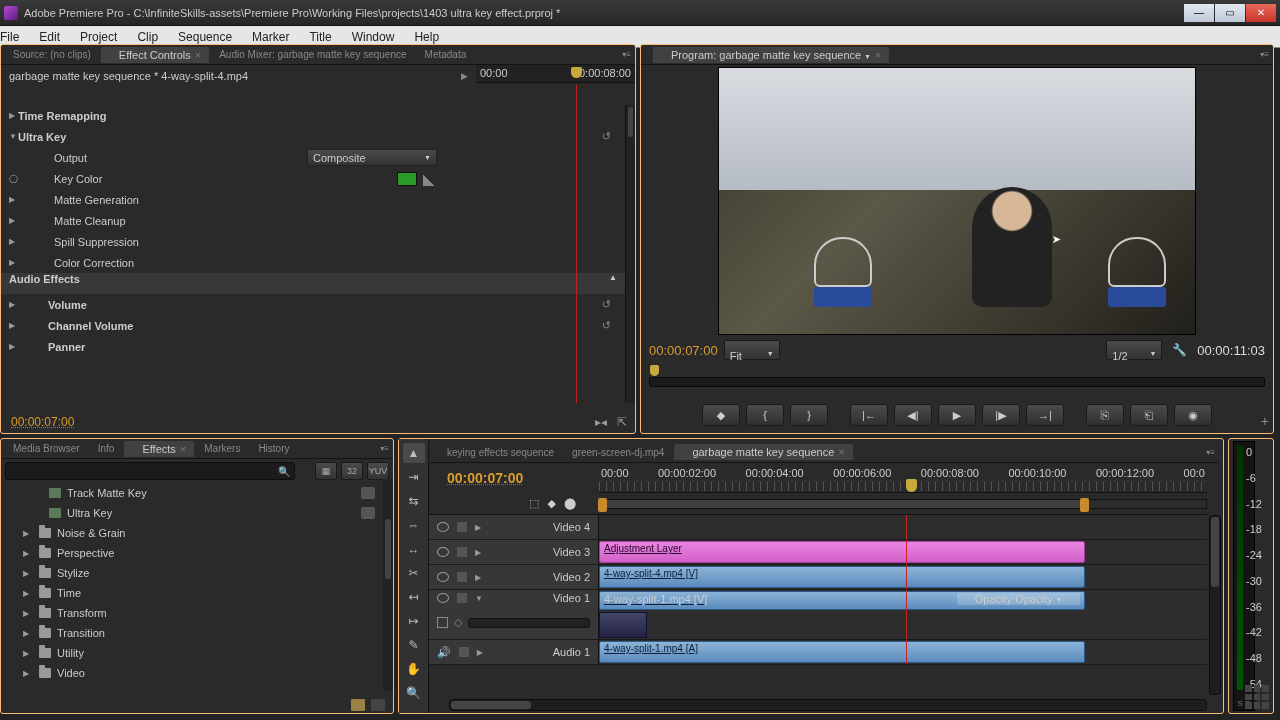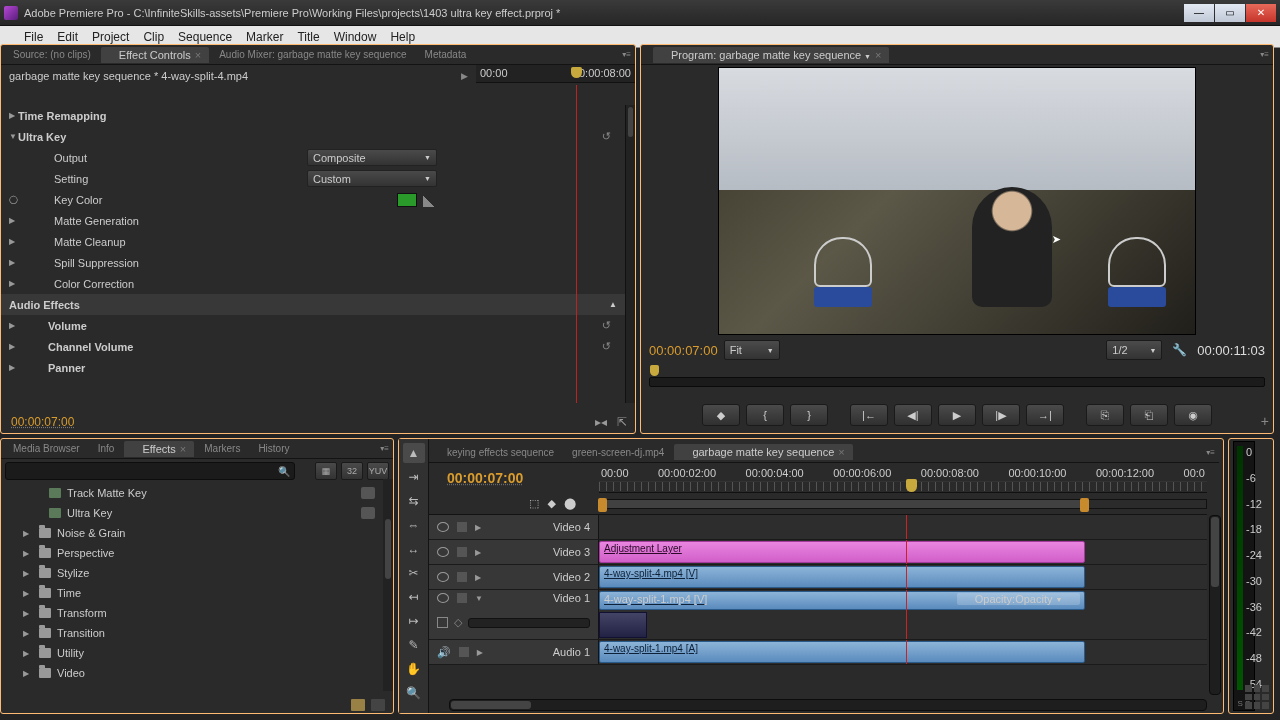--- a/index.html
+++ b/index.html
@@ -3,21 +3,21 @@
 <meta charset="utf-8">
 <style>
 * { margin:0; padding:0; box-sizing:border-box; font-family:"Segoe UI",Tahoma,sans-serif; font-size:11px; color:#ccc; }
 body { background:#232323; width:1280px; height:720px; overflow:hidden; position:relative; }
 .titlebar { height:26px; background:linear-gradient(#3a3a3a,#262626); display:flex; align-items:center; padding:7px 4px; border-bottom:1px solid #111; }
 .titlebar .icon { width:14px; height:14px; background:linear-gradient(135deg,#b648d6,#5a1e7c); border-radius:2px; margin-right:6px; }
 .titlebar .winbtns { margin-left:auto; display:flex; }
 .titlebar .winbtn { width:30px; height:18px; margin-left:1px; display:flex; align-items:center; justify-content:center; color:#000; font-size:10px; }
 .winbtn.min,.winbtn.max{ background:linear-gradient(#e3e9f3,#c0c8d6); }
 .winbtn.close{ background:linear-gradient(#e96a5a,#c5342a); color:#fff; }
-.menubar { height:22px; background:#e6e6e6; display:flex; align-items:center; padding:0 24px; gap:14px; border-bottom:1px solid #888; }
+.menubar { height:22px; background:#e6e6e6; display:flex; align-items:center; padding:0 0; gap:20px; border-bottom:1px solid #888; }
 .menubar span { color:#222; font-size:12px; cursor:default; }
 .workspace { position:absolute; top:44px; left:0; right:0; bottom:0; }
 .panel { position:absolute; background:#2a2a2a; border:1px solid #fdba74; border-radius:3px; }
 .tabrow { height:20px; display:flex; align-items:center; border-bottom:1px solid #131313; padding:0 4px; gap:2px;}
 .tab { padding:2px 8px; color:#888; font-size:10px; border-radius:2px 2px 0 0; white-space:nowrap;}
 .tab.active { background:#414141; color:#ddd;padding-left:18px; }
 .tab .x{ margin-left:4px; color:#777;}
 .tabmenu{ margin-left:auto; color:#888; font-size:8px;}
 
 .ec-header { height:22px; display:flex; align-items:center; padding:4px 8px; font-size:11px; color:#bbb; }
@@ -30,40 +30,40 @@
 .ec-row.bold>span.lab{font-weight:bold;}
 .ec-row span.lab{ flex:0 0 auto; white-space:nowrap;}
 .ec-row .indent2{margin-left:36px;}
 .ec-row .ctrl{ margin-left:auto; margin-right:180px;}
 .ec-row .reset{margin-left:auto; margin-right:6px; font-size:11px;color:#888;}
 .combo{ display:inline-flex; align-items:center; width:130px; height:17px; background:linear-gradient(#4a4a4a,#333); border:1px solid #222; border-radius:2px; padding:0 5px; font-size:10px;}
 .combo .cv{flex:1;}
 .combo .ar{font-size:7px;}
 .swatch{ width:20px; height:14px; background:#2a9b2a; border:1px solid #111;}
 .eyedrop{ width:14px; height:14px; margin-left:6px; display:inline-block; background:linear-gradient(45deg,#888 40%,transparent 40%);}
-.ec-sectionbar{ background:#383838; height:21px; display:flex; align-items:center; padding:0 8px; font-weight:bold; font-size:11px;}
+.ec-sectionbar{ background:#383838; height:21px; display:flex; align-items:flex-start; padding:0 8px; font-weight:bold; font-size:11px;}
 .ec-sectionbar .col{margin-left:auto;font-size:8px;}
 .ec-timecode-foot{ position:absolute; bottom:4px; left:10px; color:#d99c2d; font-size:12px; text-decoration:underline dotted #777;}
 .ec-footicons{position:absolute; bottom:4px; right:8px; color:#999; font-size:12px;}
 .ec-scroll{position:absolute; bottom:30px; right:0; top:60px; width:10px; background:#222; border-left:1px solid #111;}
 .ec-scroll .thumb{ background:#444; height:30px; border-radius:4px; margin:2px;}
 .ec-timelineV{ position:absolute; top:0; bottom:30px; left:475px; width:1px; background:#b22;}
 
 .prog-vid{ position:absolute; top:22px; left:50%; transform:translateX(-50%); width:478px; height:268px; background:linear-gradient(135deg,#3a3628,#5b5848 40%,#211f1a); border:1px solid #000; overflow:hidden;}
 .prog-vid::before{content:""; position:absolute; top:0;left:0;right:0;height:46%;background:linear-gradient(#d8dbe0,#b6bcc4);}
 .pv-man{position:absolute; right:30%; bottom:10%; width:80px; height:120px; background:radial-gradient(circle at 50% 20%,#d6b898 0 18%,#222 20% 100%); border-radius:40px 40px 10px 10px;}
 .pv-chair{position:absolute; bottom:10%; width:58px; height:80px;}
 .pv-chair.l{left:20%;} .pv-chair.r{right:6%;}
 .pv-chair .seat{position:absolute; bottom:0; width:100%; height:20px; background:#2a4b9c; border-radius:3px;}
 .pv-chair .back{position:absolute; bottom:20px; width:100%; height:50px; border:2px solid #ccc; border-radius:28px 28px 6px 6px;}
 .pv-cursor{position:absolute; top:62%; right:28%; width:10px; height:14px; color:#fff;}
 .prog-ctrlrow{ position:absolute; top:294px; left:8px; right:8px; height:22px; display:flex; align-items:center; gap:6px;}
 .tc-yellow{ color:#d99c2d; font-size:13px; font-weight:500;}
 .tc-white{ color:#ddd; font-size:13px; margin-left:auto;}
-.small-combo{ width:56px; height:18px; display:flex; align-items:center; background:linear-gradient(#4b4b4b,#333); border:1px solid #1a1a1a; border-radius:2px; padding:9px 5px; font-size:10px;}
+.small-combo{ width:56px; height:18px; display:flex; background:linear-gradient(#4b4b4b,#333); border:1px solid #1a1a1a; border-radius:2px; padding:9px 5px; font-size:10px;}
 .small-combo .ar{margin-left:auto;font-size:7px;}
 .wrench{color:#aaa;font-size:12px;margin:0 4px;}
 .prog-scrub{ position:absolute; top:320px; left:8px; right:8px; height:28px;}
 .prog-scrub .marker{position:absolute;top:0;left:1px;width:9px;height:11px;background:#c7a93e;border-radius:2px 2px 5px 5px;}
 .prog-scrub .bar{position:absolute;top:12px;left:0;right:0;height:10px;background:#1b1b1b;border:1px solid #0a0a0a;border-radius:2px;}
 .prog-transport{ position:absolute; top:356px; left:0; right:0; height:28px; display:flex; align-items:center; justify-content:center; gap:6px;}
 .tbtn{ width:38px; height:22px; background:linear-gradient(#4a4a4a,#303030); border:1px solid #1a1a1a; border-radius:3px; display:flex; align-items:center; justify-content:center; color:#ccc; font-size:11px;}
 .tbtn.play{width:38px;}
 .plus-add{position:absolute;right:4px;bottom:4px;color:#888;font-size:14px;}
 
@@ -194,28 +194,20 @@
         </div>
         <div class="ec-row">
           <span class="tw"></span>
           <span class="lab indent2">Output</span>
           <span class="ctrl"><span class="combo">
               <span class="cv">Composite</span>
               <span class="ar">▼</span>
             </span></span>
         </div>
         <div class="ec-row">
-          <span class="tw"></span>
-          <span class="lab indent2">Setting</span>
-          <span class="ctrl"><span class="combo">
-              <span class="cv">Custom</span>
-              <span class="ar">▼</span>
-            </span></span>
-        </div>
-        <div class="ec-row">
           <span class="tw" style="color:#bbb;">◯</span>
           <span class="lab indent2">Key Color</span>
           <span class="ctrl" style="display:flex;align-items:center;">
             <span class="swatch"></span>
             <span class="eyedrop"></span>
           </span>
         </div>
         <div class="ec-row">
           <span class="tw">▶</span>
           <span class="lab indent2">Matte Generation</span>

